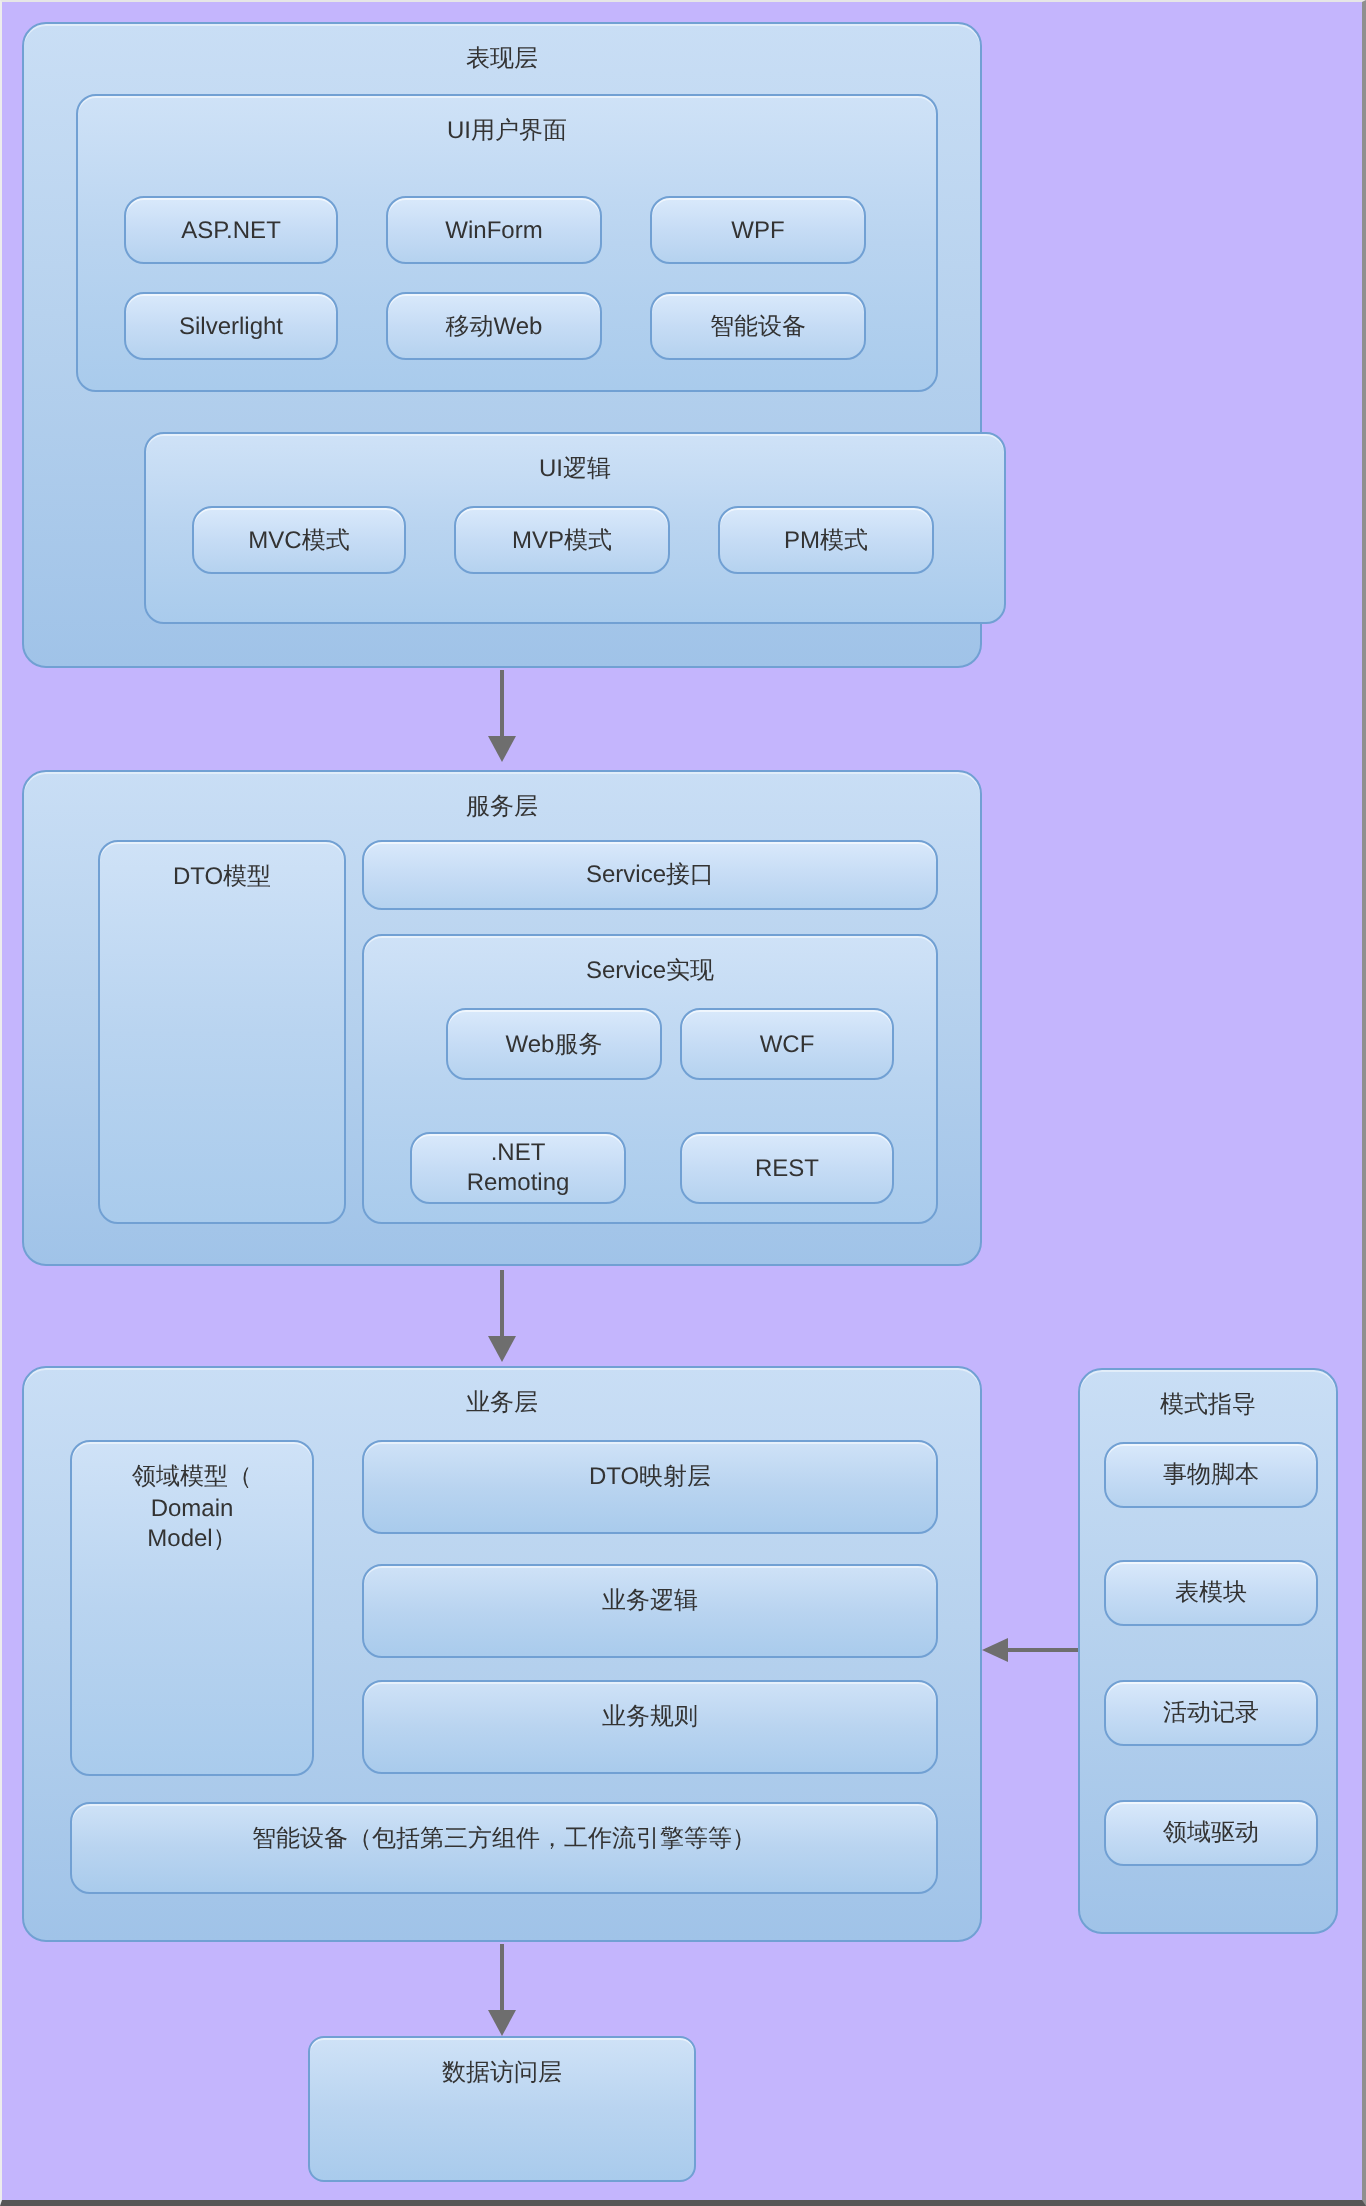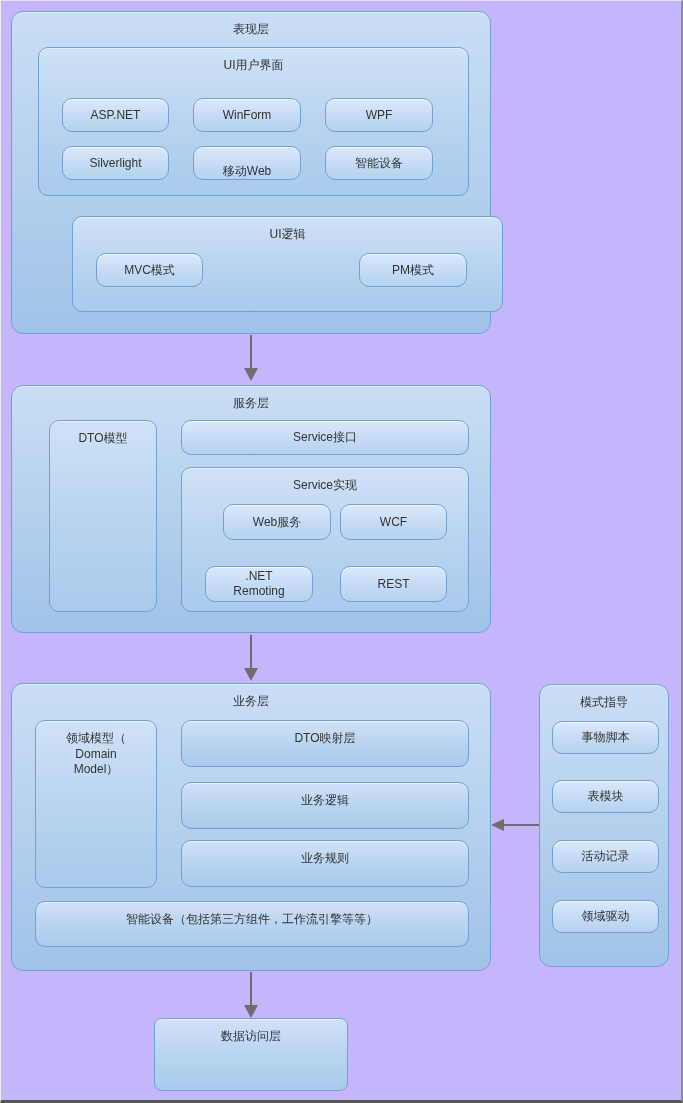--- a/index.html
+++ b/index.html
@@ -81,46 +81,49 @@
         </div>
       <div class="btn" style="left:23px;top:50px;width:107px;height:34px;">
           <span>ASP.NET</span>
         </div>
       <div class="btn" style="left:286px;top:50px;width:108px;height:34px;justify-content:center;">
           <span>WPF</span>
         </div>
       <div class="btn" style="left:23px;top:98px;width:107px;height:34px;">
           <span>Silverlight</span>
         </div>
-      <div class="btn" style="left:154px;top:98px;width:108px;height:34px;align-items:flex-end;">
+      <div class="btn" style="left:154px;top:98px;width:108px;height:34px;">
           <span>移动Web</span>
         </div>
       <div class="btn" style="left:286px;top:98px;width:108px;height:34px;">
           <span>智能设备</span>
         </div>
     </div>
 
     <div class="section" style="left:26px;top:204px;width:431px;height:96px;margin-left:34px;">
       <div class="box-title">UI逻辑</div>
       <div class="btn" style="left:23px;top:36px;width:107px;height:34px;">
           <span>MVC模式</span>
         </div>
+      <div class="btn" style="left:154px;top:36px;width:108px;height:34px;">
+          <span>MVP模式</span>
+        </div>
       <div class="btn" style="left:286px;top:36px;width:108px;height:34px;">
           <span>PM模式</span>
         </div>
     </div>
   </div>
 
   <div class="vline" style="left:249px;top:334px;height:34px;"></div>
   <div class="down-head" style="left:243px;top:367px;"></div>
 
   <div class="layer" style="left:10px;top:384px;width:480px;height:248px;">
     <div class="box-title">服务层</div>
 
-    <div class="section" style="left:37px;top:34px;width:108px;height:192px;">
+    <div class="section" style="left:37px;top:34px;width:124px;height:192px;">
       <div class="box-title">DTO模型</div>
     </div>
 
     <div class="btn" style="left:169px;top:34px;width:288px;height:35px;">
         <span>Service接口</span>
       </div>
 
     <div class="section" style="left:169px;top:81px;width:288px;height:145px;">
       <div class="box-title">Service实现</div>
       <div class="btn" style="left:41px;top:36px;width:108px;height:36px;">

